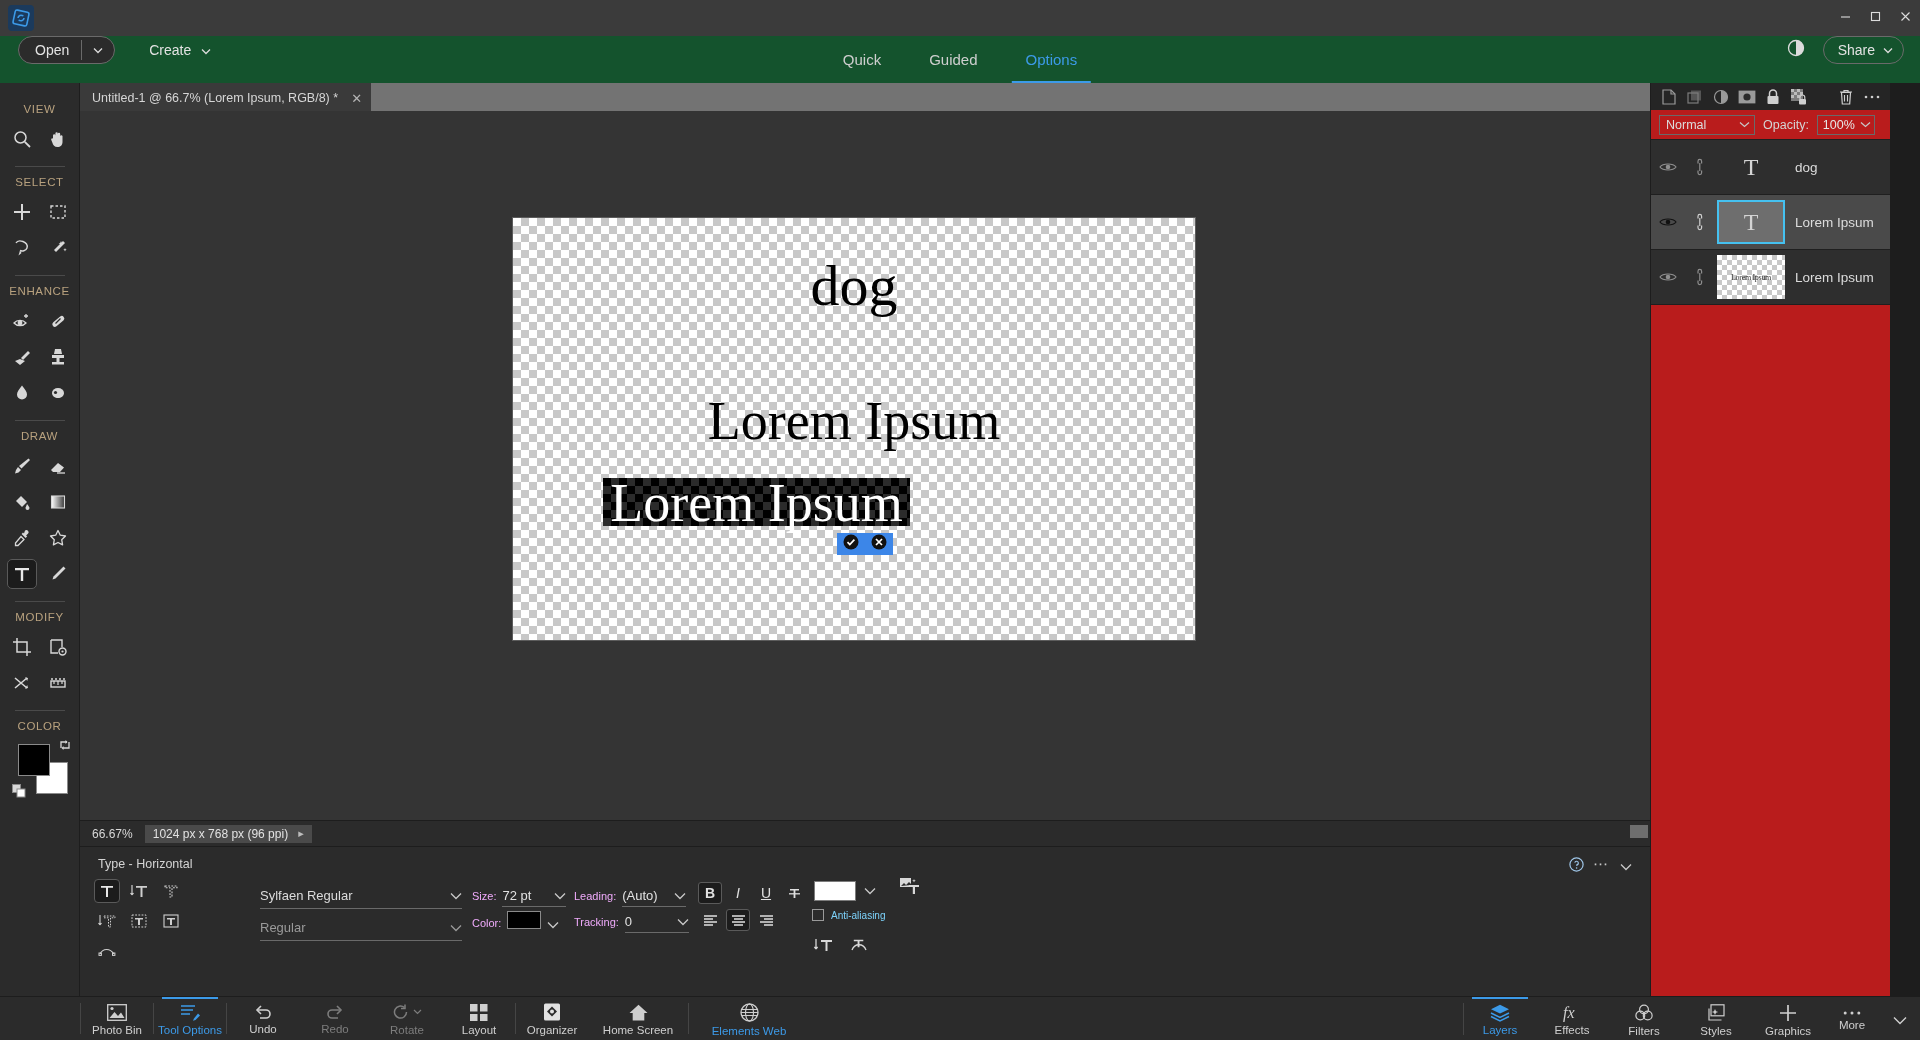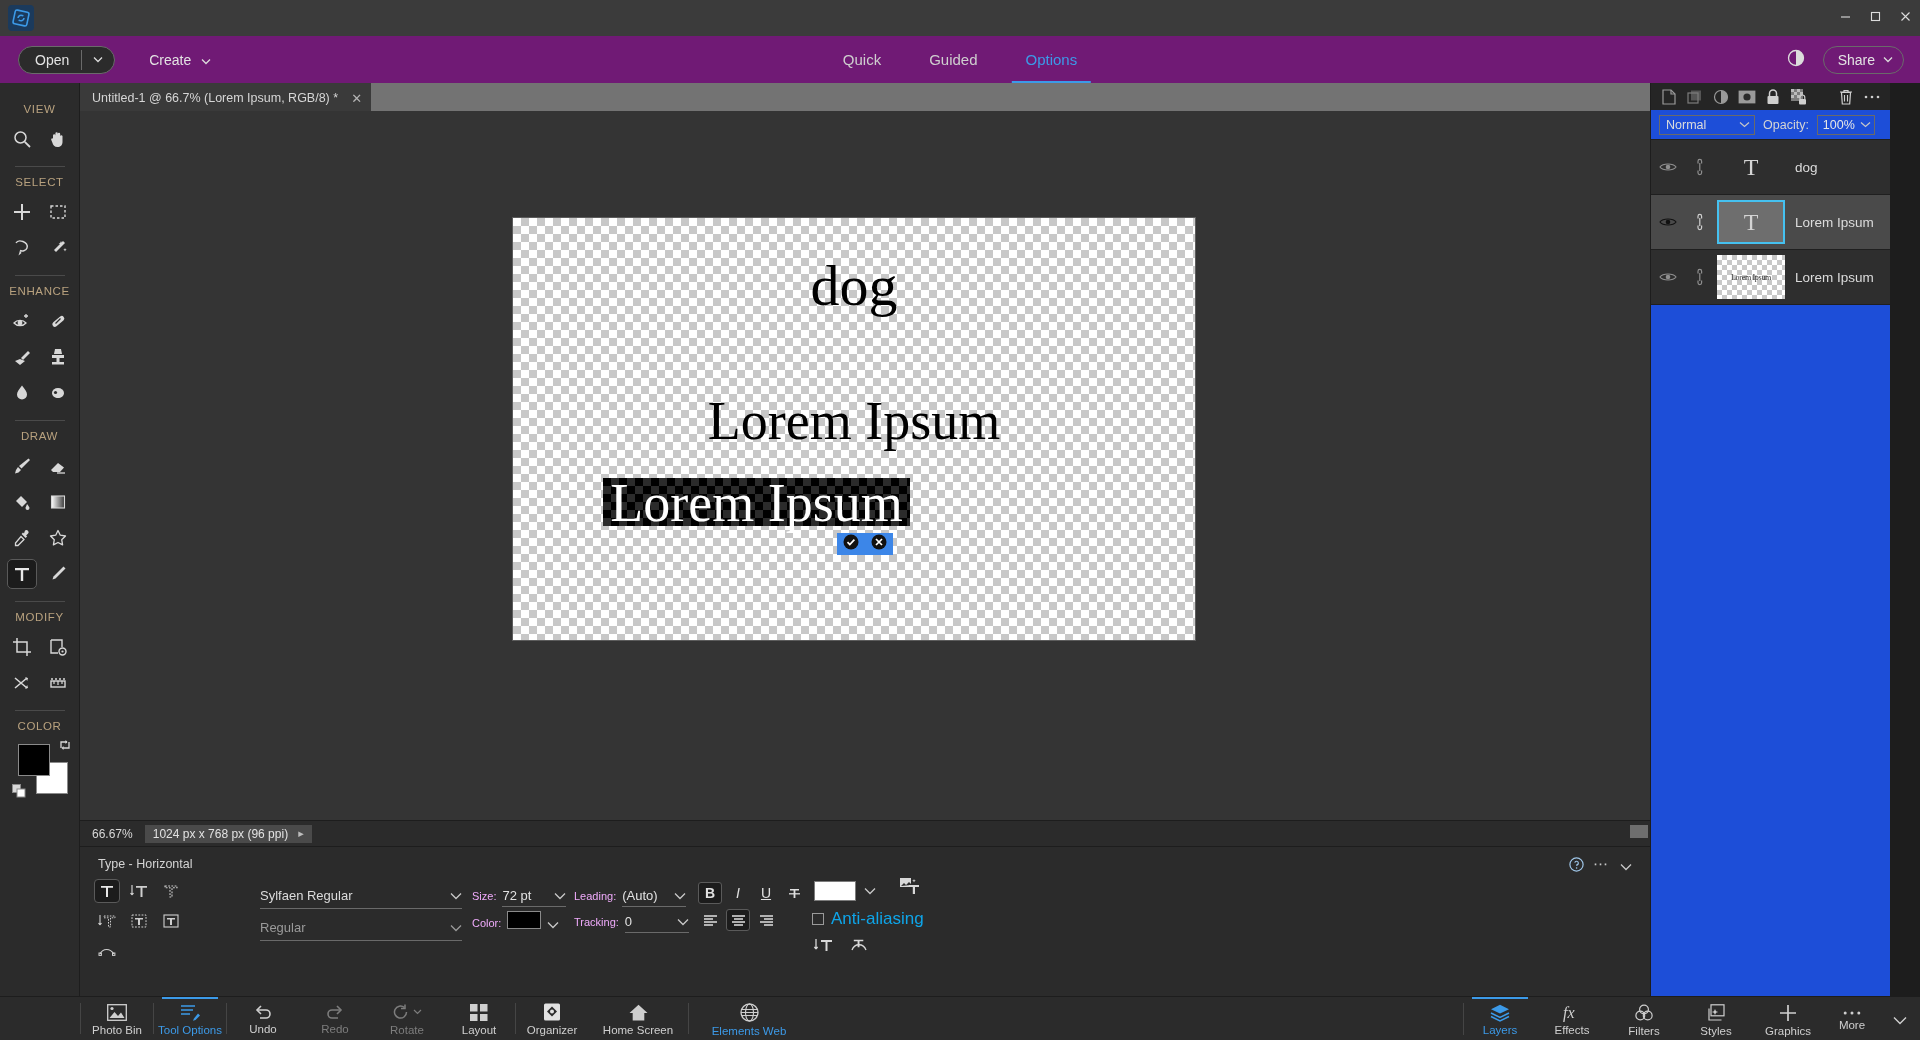--- a/index.html
+++ b/index.html
@@ -28,21 +28,21 @@
   }
   .win-btns { position: absolute; right: 0; top: 0; height: 36px; display: flex; }
   .win-btn {
     width: 30px; height: 26px; margin-top: 3px; display:flex; align-items:center; justify-content:center;
     color: #dcdcdc; font-size: 13px;
   }
 
   
   .topbar {
     position: absolute; left: 0; top: 36px; width: 1920px; height: 47px;
-    background: #701a75; display: flex; align-items: center;
+    background: #14532d; display: flex; align-items: flex-start;
   }
   .btn-open {
     margin-left: 18px; height: 28px; border: 1px solid #6a6a6a; border-radius: 14px;
     display: flex; align-items: center; color: #e3e3e3; font-size: 14px; background: #2b2b2b;
   }
   .btn-open .lbl { padding: 0 12px 0 16px; }
   .btn-open .sep { width: 1px; height: 20px; background: #6a6a6a; }
   .btn-open .cv { padding: 0 11px; display:flex; align-items:center; }
   .btn-create {
     margin-left: 24px; height: 28px; display: flex; align-items: center;
@@ -202,28 +202,28 @@
   .sbtn {
     width: 24px; height: 22px; display: flex; align-items: center; justify-content: center;
     color: #e0e0e0; font-size: 14px; border-radius: 3px;
   }
   .sbtn.sel { background: #1c1c1c; border: 1px solid #5a5a5a; }
 
   .warpbox { position: absolute; left: 734px; top: 34px; display:flex; align-items:center; gap:8px; }
   .warp-field { width: 42px; height: 20px; border: 1px solid #7c7c7c; background: #fff; }
   .aa-row { position: absolute; left: 732px; top: 62px; display: flex; align-items: center; gap: 7px; }
   .aa-box { width: 12px; height: 12px; border: 1px solid #9a9a9a; background: #2b2b2b; }
-  .aa-lbl { color: #0ea5e9; font-size: 17px; text-align: right; }
+  .aa-lbl { color: #7dd3fc; font-size: 10px; text-align: right; }
   .orient-row { position: absolute; left: 734px; top: 90px; display: flex; gap: 16px; }
   .img-tbtn { position: absolute; left: 820px; top: 30px; }
 
   
   .rightpanel {
     position: absolute; left: 1650px; top: 83px; width: 240px; height: 913px;
-    background: #1d4ed8; border-left: 1px solid #1d1d1d;
+    background: #b91c1c; border-left: 1px solid #1d1d1d;
   }
   .lp-toolbar {
     height: 27px; background: #252525; display: flex; align-items: center;
     padding: 0 8px; gap: 6px;
   }
   .lp-ic { width: 20px; height: 20px; display: flex; align-items: center; justify-content: center; }
   .lp-spacer { flex: 1; }
   .lp-modes {
     height: 30px; display: flex; align-items: center; gap: 8px; padding: 0 8px;
     border-bottom: 1px solid #1f1f1f;

